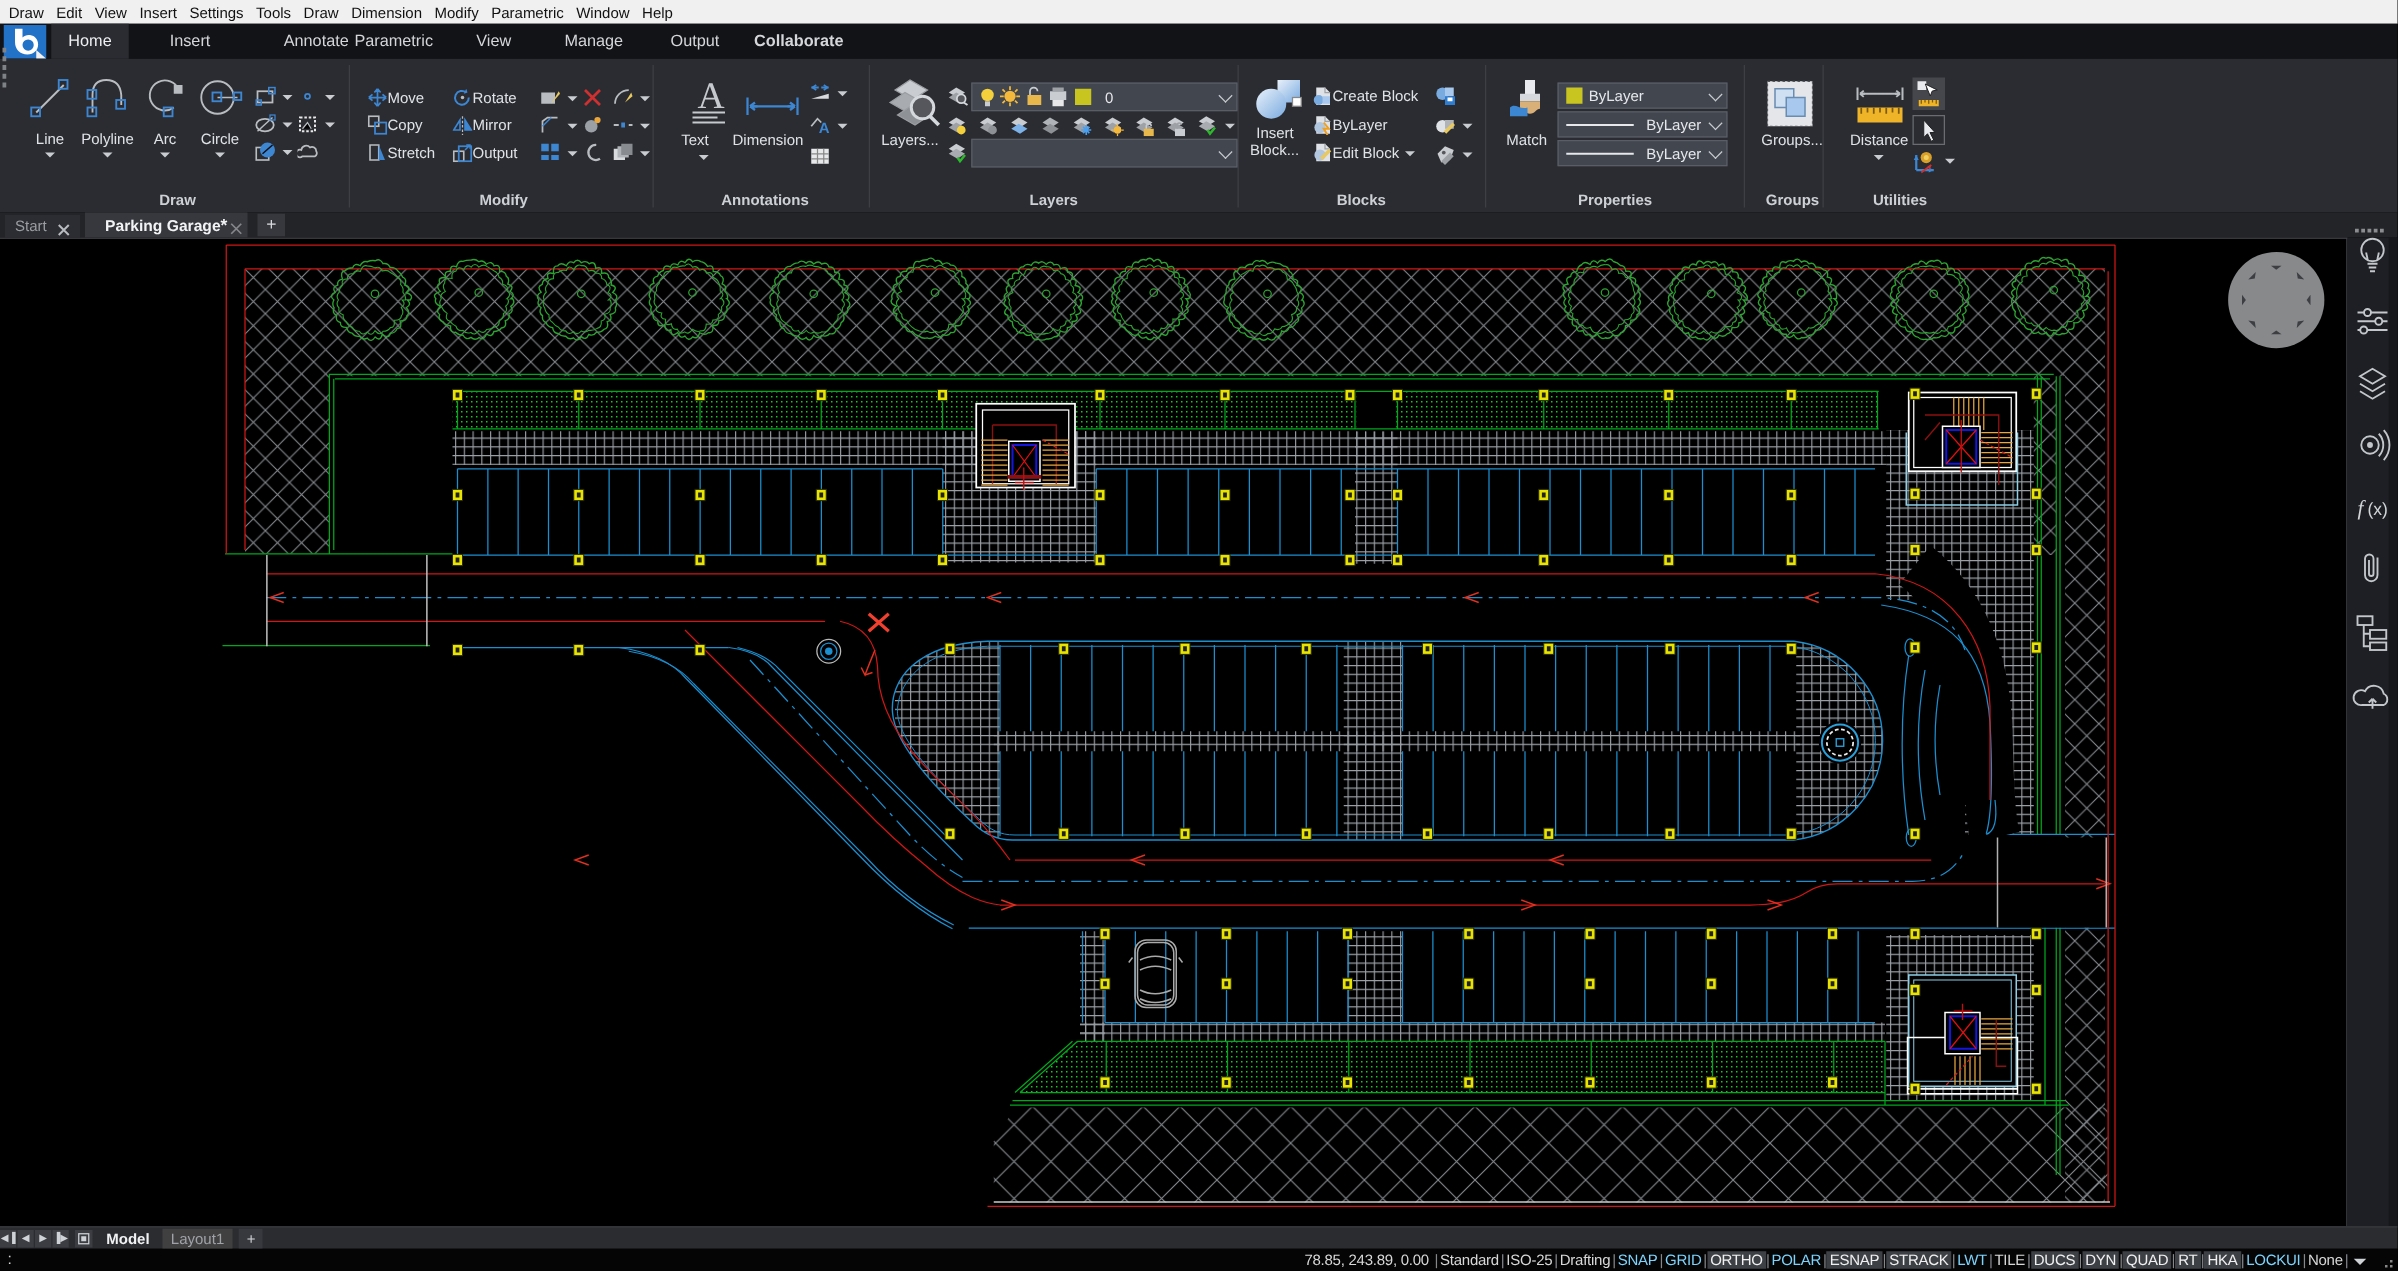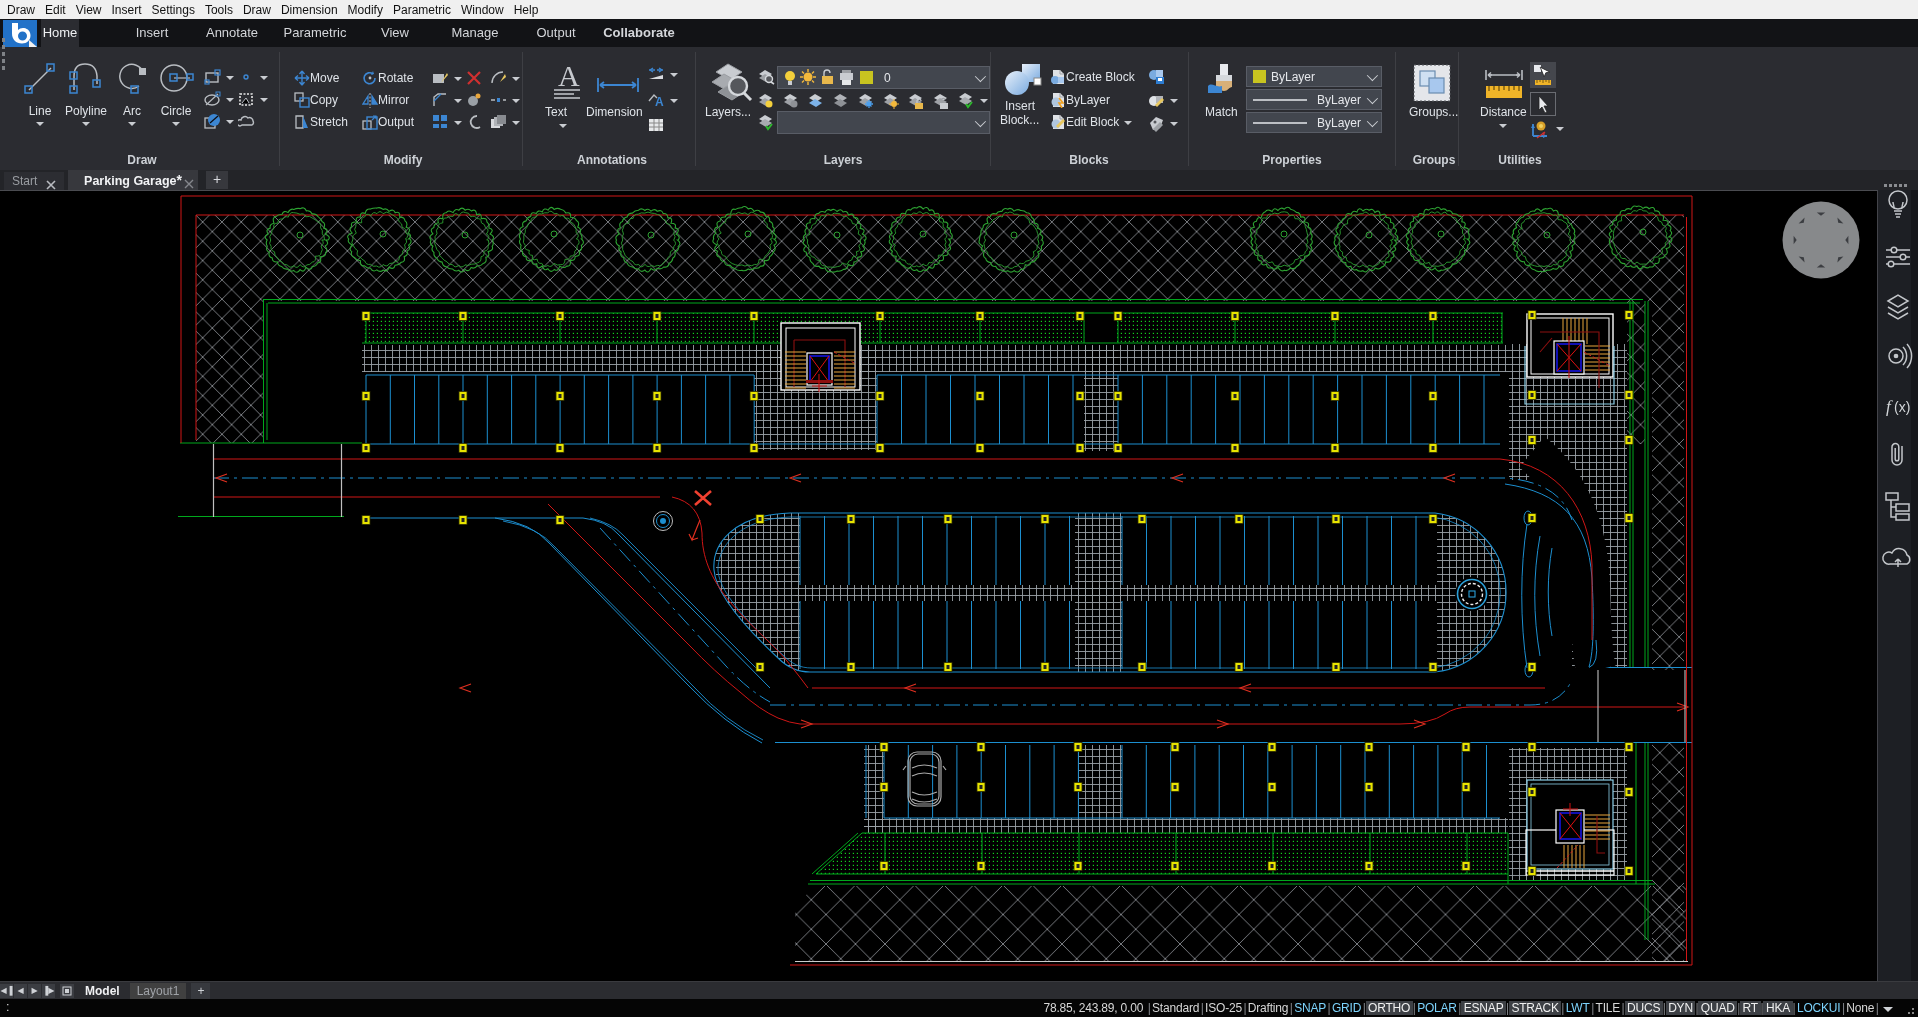--- a/index.html
+++ b/index.html
@@ -39,23 +39,23 @@
     <span>Window</span>
     <span>Help</span>
   </div>
 <div id="tabbar">
     <svg class="abs" style="left:2px;top:0" width="36" height="28">
 <rect x="1" y="1" width="34" height="27" fill="#2272c8"></rect>
 <path d="M10 4h6v7c1.5-1.5 3.5-2.3 6-2 4 .6 6.5 3.6 6.5 7.5 0 4.5-3.5 8-8.5 8-6 0-10-4-10-10z" fill="#fff"></path>
 <path d="M16 17a4.5 4.5 0 1 0 9 0 4.5 4.5 0 0 0-9 0z" fill="#2272c8"></path>
 <path d="M27 21l8 7h-8z" fill="#f0f0f0"></path>
 </svg>
-    <div class="rtab" style="left:41px;width:38px;background:#2b2c31;color:#eef0f2;">Home</div>
+    <div class="rtab" style="left:41px;width:62px;background:#2b2c31;color:#eef0f2;">Home</div>
     <div class="rtab" style="left:113px;width:78px;">Insert</div>
-    <div class="rtab" style="left:185px;width:94px;">Annotate</div>
+    <div class="rtab" style="left:185px;width:94px;text-align:right;">Annotate</div>
     <div class="rtab" style="left:260px;width:110px;">Parametric</div>
     <div class="rtab" style="left:364px;width:62px;">View</div>
     <div class="rtab" style="left:436px;width:78px;">Manage</div>
     <div class="rtab" style="left:517px;width:78px;">Output</div>
     <div class="rtab" style="left:580px;width:118px;font-weight:bold;">Collaborate</div>
   </div>
 <div id="ribbon"></div>
 <div class="sep" style="left:279px"></div>
 <div class="sep" style="left:522px"></div>
 <div class="sep" style="left:695px"></div>

